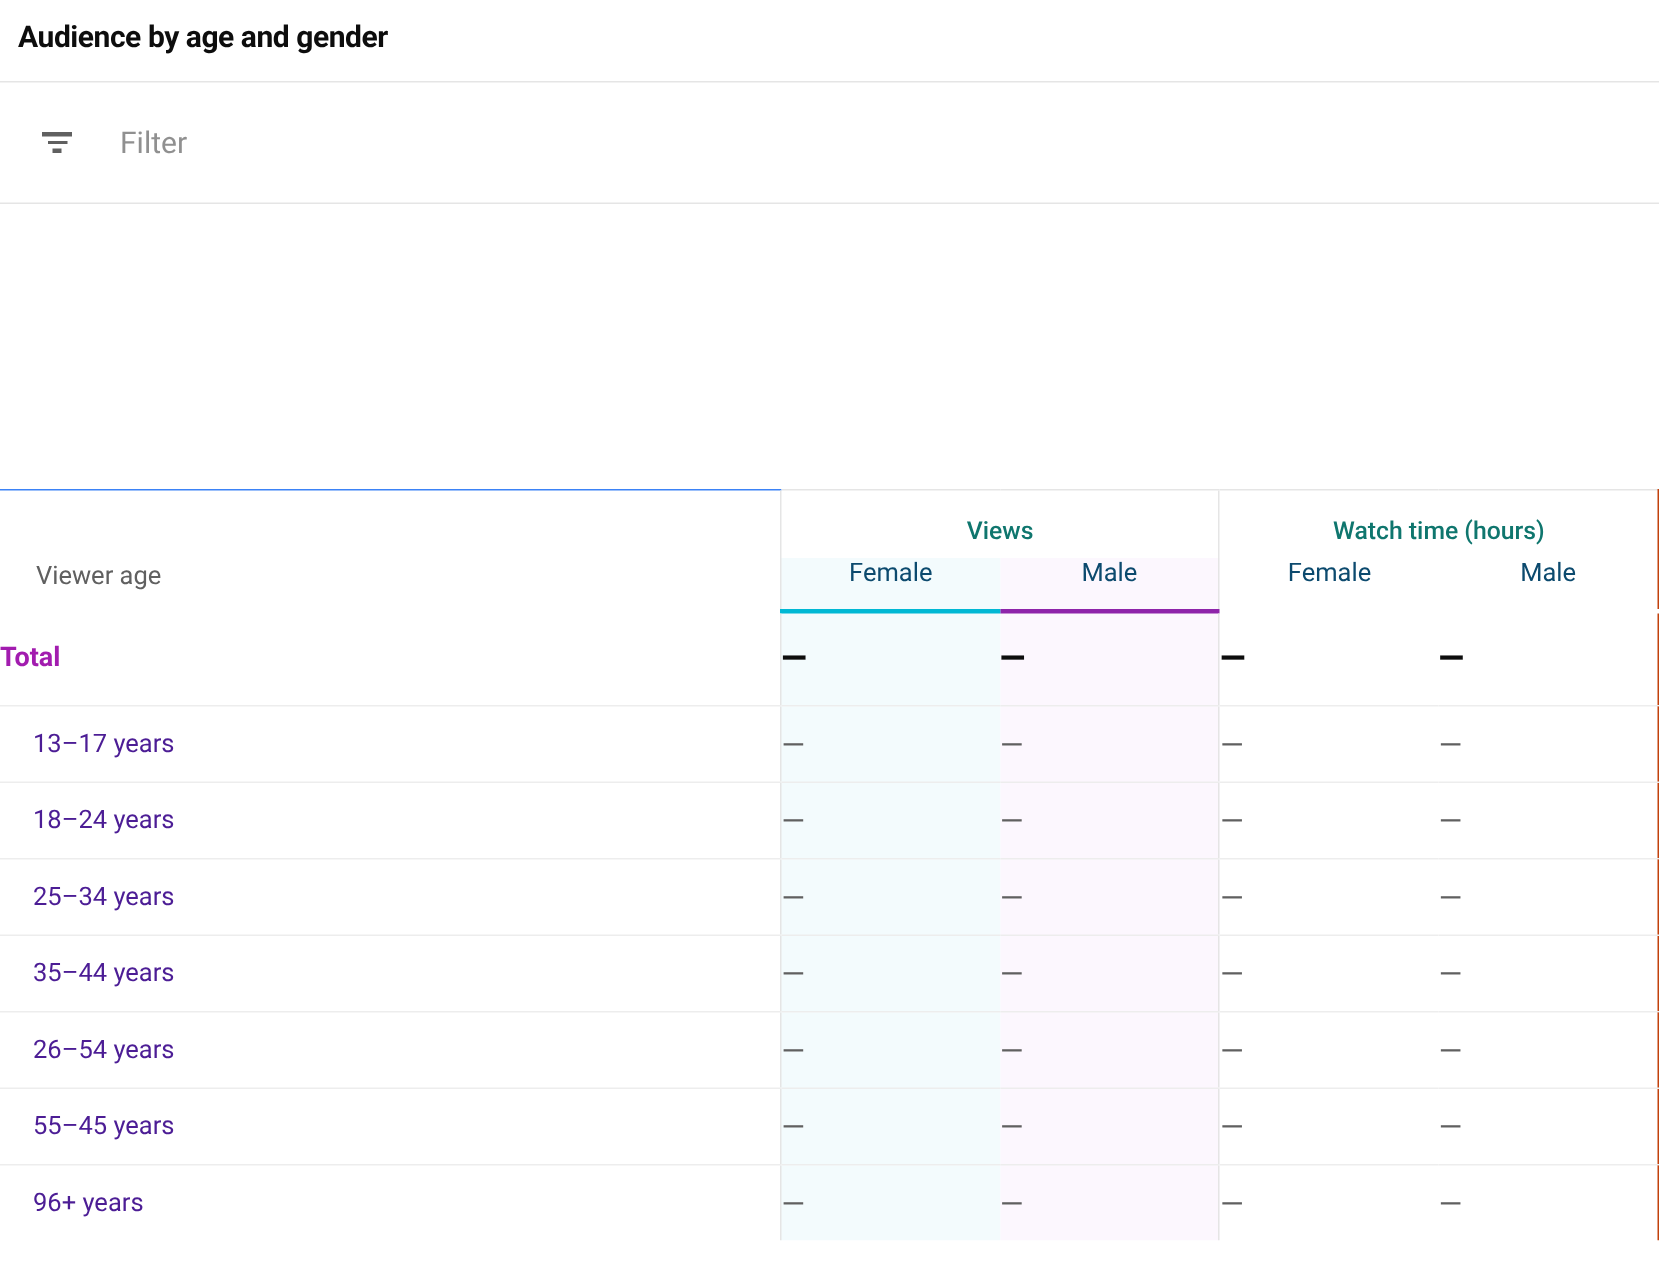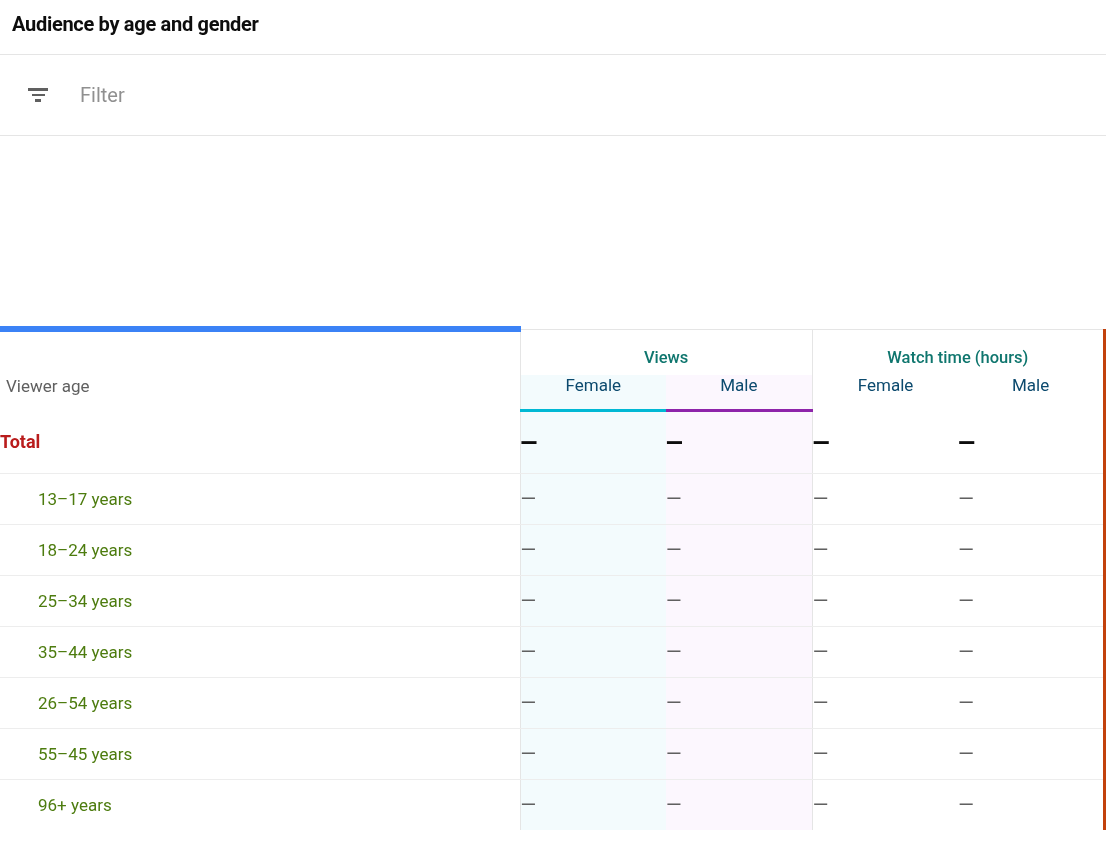--- a/index.html
+++ b/index.html
@@ -67,40 +67,40 @@
     .header-row-1 th {
       border-top: 1px solid #e5e5e5;
       padding-top: 18px;
       padding-bottom: 8px;
       font-size: 16.5px;
       font-weight: 500;
       color: #0f766e;
       text-align: center;
     }
     .header-row-1 .col-age {
-      border-top: 6px solid #3b82f6;
+      border-top: 1px solid #3b82f6;
       vertical-align: bottom;
-      padding: 0 0 14px 6px;
+      padding: 0 0 14px 24px;
       text-align: left;
       font-size: 17px;
       font-weight: 400;
       color: #606060;
     }
     .header-row-2 th {
       padding-bottom: 14px;
       font-size: 17px;
       font-weight: 400;
       color: #0c4a6e;
       text-align: center;
     }
     .col-left-border {
       border-left: 1px solid #e5e5e5;
     }
     .col-right-border {
-      border-right: 3px solid #c2410c;
+      border-right: 1px solid #c2410c;
     }
     .tint-female {
       background: #f3fbfd;
     }
     .tint-male {
       background: #fcf7fe;
     }
     .accent-female {
       border-bottom: 3px solid #00b8d4;
     }
@@ -116,26 +116,26 @@
       font-size: 17px;
       color: #606060;
     }
     .data-row.total td {
       font-weight: 700;
       color: #0d0d0d;
       padding: 18px 0;
       font-size: 18px;
     }
     .data-row .age-cell {
-      padding-left: 38px;
+      padding-left: 22px;
       text-align: left;
-      color: #4d7c0f;
+      color: #4c1d95;
     }
     .data-row.total .age-cell {
-      color: #b91c1c;
+      color: #a21caf;
     }
     .val-cell {
       text-align: center;
       width: 145px;
     }
     .dash {
       font-size: 20px;
     }
     .data-row.total .dash {
       font-weight: 900;

